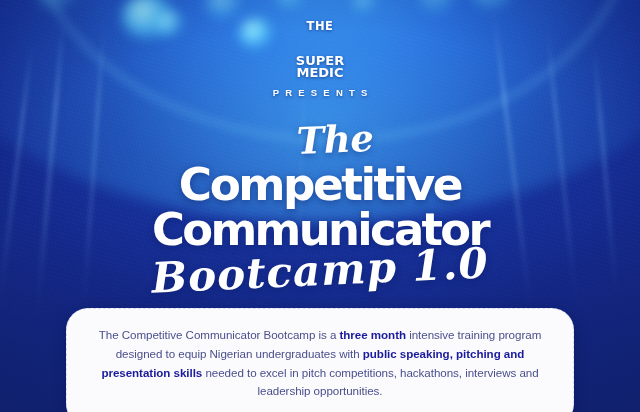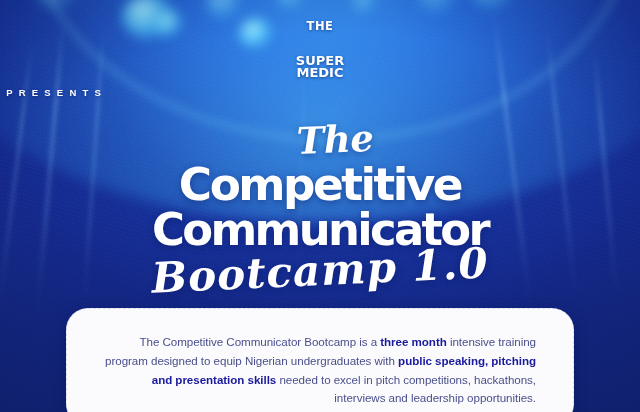--- a/index.html
+++ b/index.html
@@ -94,21 +94,21 @@
   }
   .logo-l1 { font-size: 11.5px; }
   .logo-l2 { font-size: 13px; letter-spacing: 0px; margin-top: 23px; }
   .logo-l3 { font-size: 13px; letter-spacing: 0px; }
 
   
   .presents {
     position: absolute;
     left: 0; right: 0;
     top: 87px;
-    text-align: left;
+    text-align: center;
     color: #ffffff;
     font-size: 9.5px;
     font-weight: bold;
     letter-spacing: 6.2px;
     text-indent: 6.2px;
     text-shadow: 0 1px 3px rgba(8,22,90,0.5);
   }
 
   
   .headline {
@@ -177,22 +177,22 @@
     top: 308px;
     height: 118px;
     background: #fbfbfd;
     border-radius: 22px;
     border: 1.6px dashed #d7dcef;
     box-sizing: border-box;
     box-shadow: 0 3px 14px rgba(5,14,70,0.30);
     padding: 13px 26px 0 26px;
   }
   .panel-text {
-    margin: 11px;
-    text-align: right;
+    margin: 4px;
+    text-align: center;
     color: #4a4f8c;
     font-size: 11.6px;
     line-height: 1.62;
     letter-spacing: -0.05px;
   }
   .panel-text b {
     color: #1a1a9e;
     font-weight: bold;
   }
 </style>

